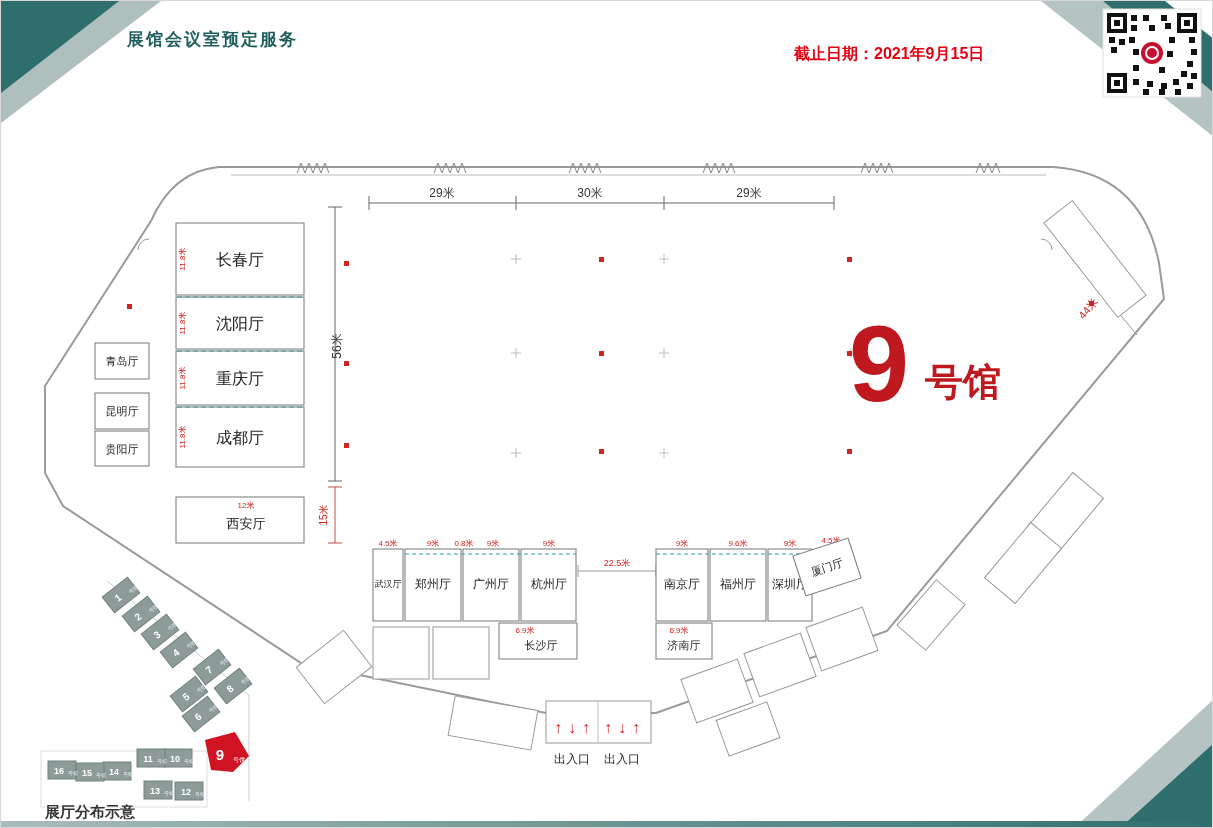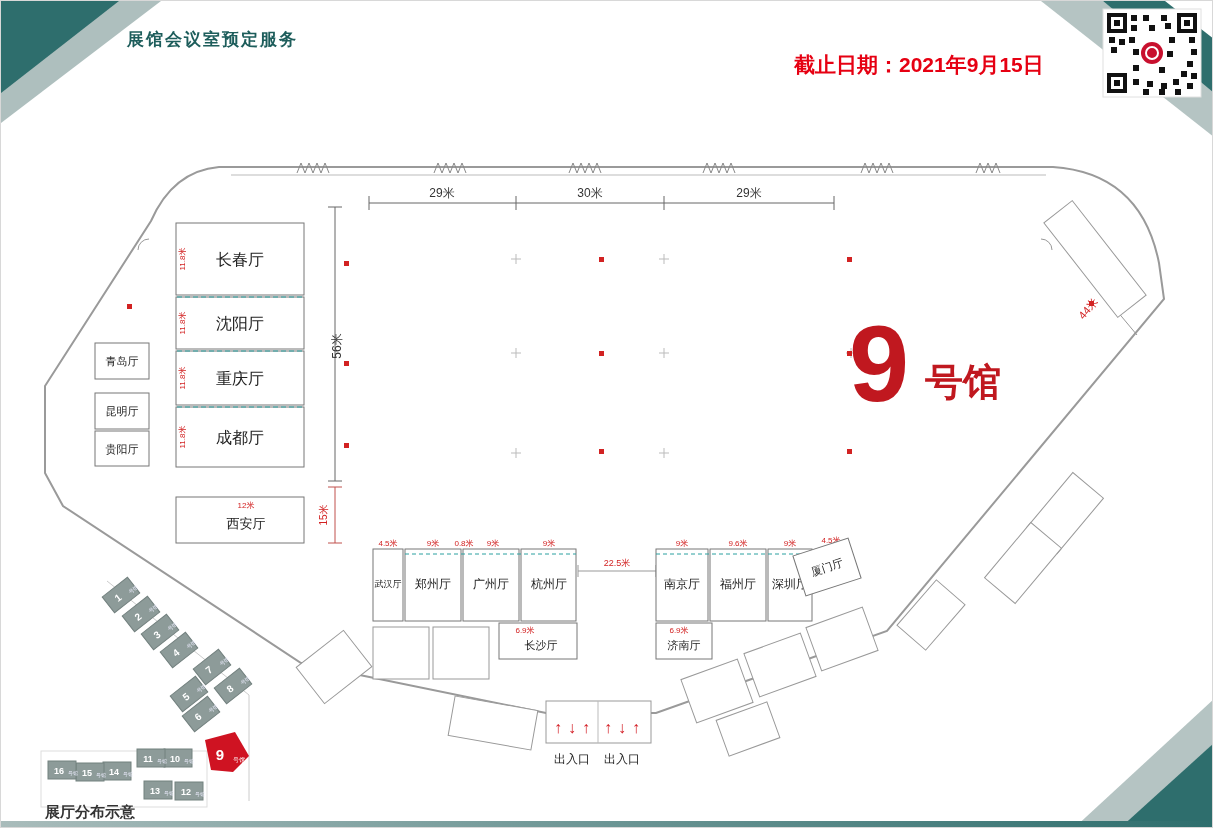--- a/index.html
+++ b/index.html
@@ -5,21 +5,21 @@
   html,body{margin:0;padding:0;background:#fff;}
   .stage{
     position:relative;width:1213px;height:828px;overflow:hidden;background:#fff;
     border:1px solid #d8d8d8;box-sizing:border-box;
     font-family:"Liberation Sans","DejaVu Sans",sans-serif;
   }
   .stage svg{position:absolute;left:0;top:0;}
   svg text{font-family:"Liberation Sans","DejaVu Sans",sans-serif;}
   .overlay{position:absolute;white-space:nowrap;}
   .page-title{left:126px;top:27px;font-size:17px;font-weight:bold;color:#1d5d5b;letter-spacing:2px;}
-  .deadline{left:793px;top:50px;font-size:21px;font-weight:bold;color:#e60012;text-align:center;}
+  .deadline{left:793px;top:43px;font-size:16px;font-weight:bold;color:#e60012;text-align:center;}
   .notice{left:28px;top:106px;font-size:23px;font-weight:bold;color:#e60012;letter-spacing:1px;}
 </style>
 </head>
 <body>
 
 <div class="stage">
 
   <svg width="1213" height="828" viewBox="0 0 1213 828">
     <defs>
       <linearGradient id="gradBar" x1="0" y1="0" x2="1" y2="0">

